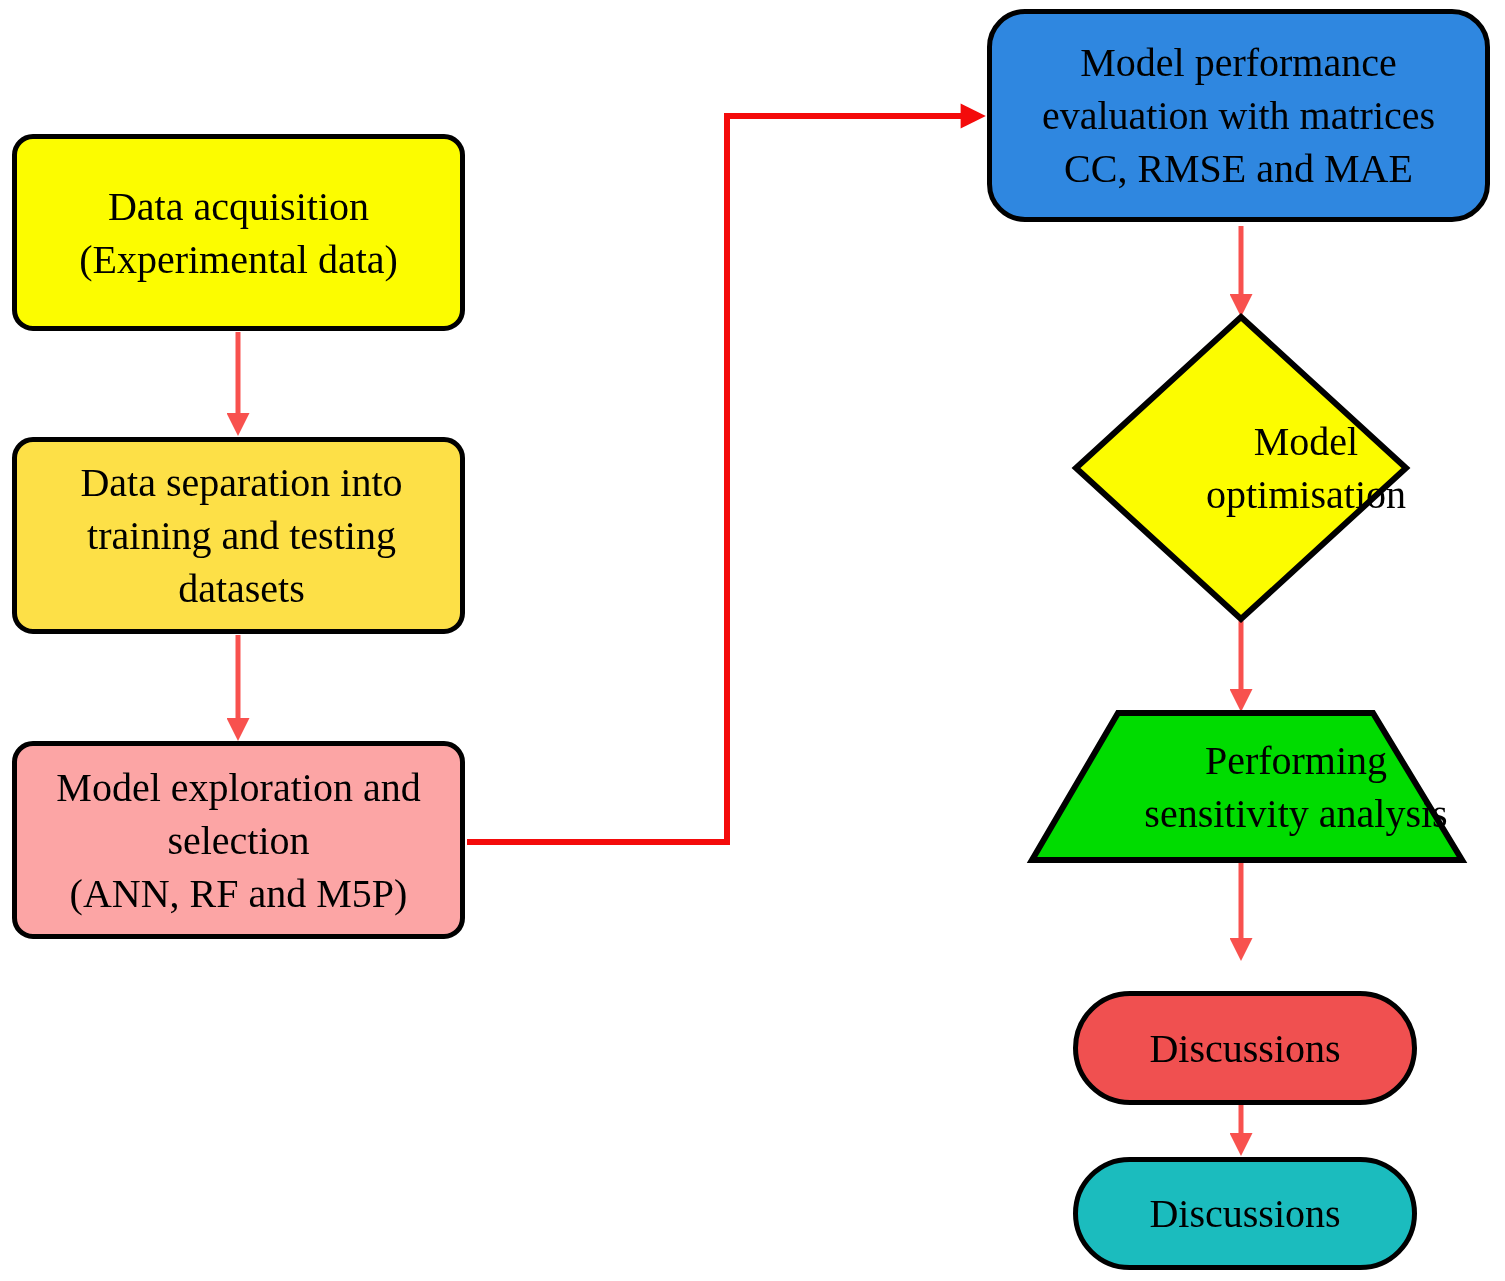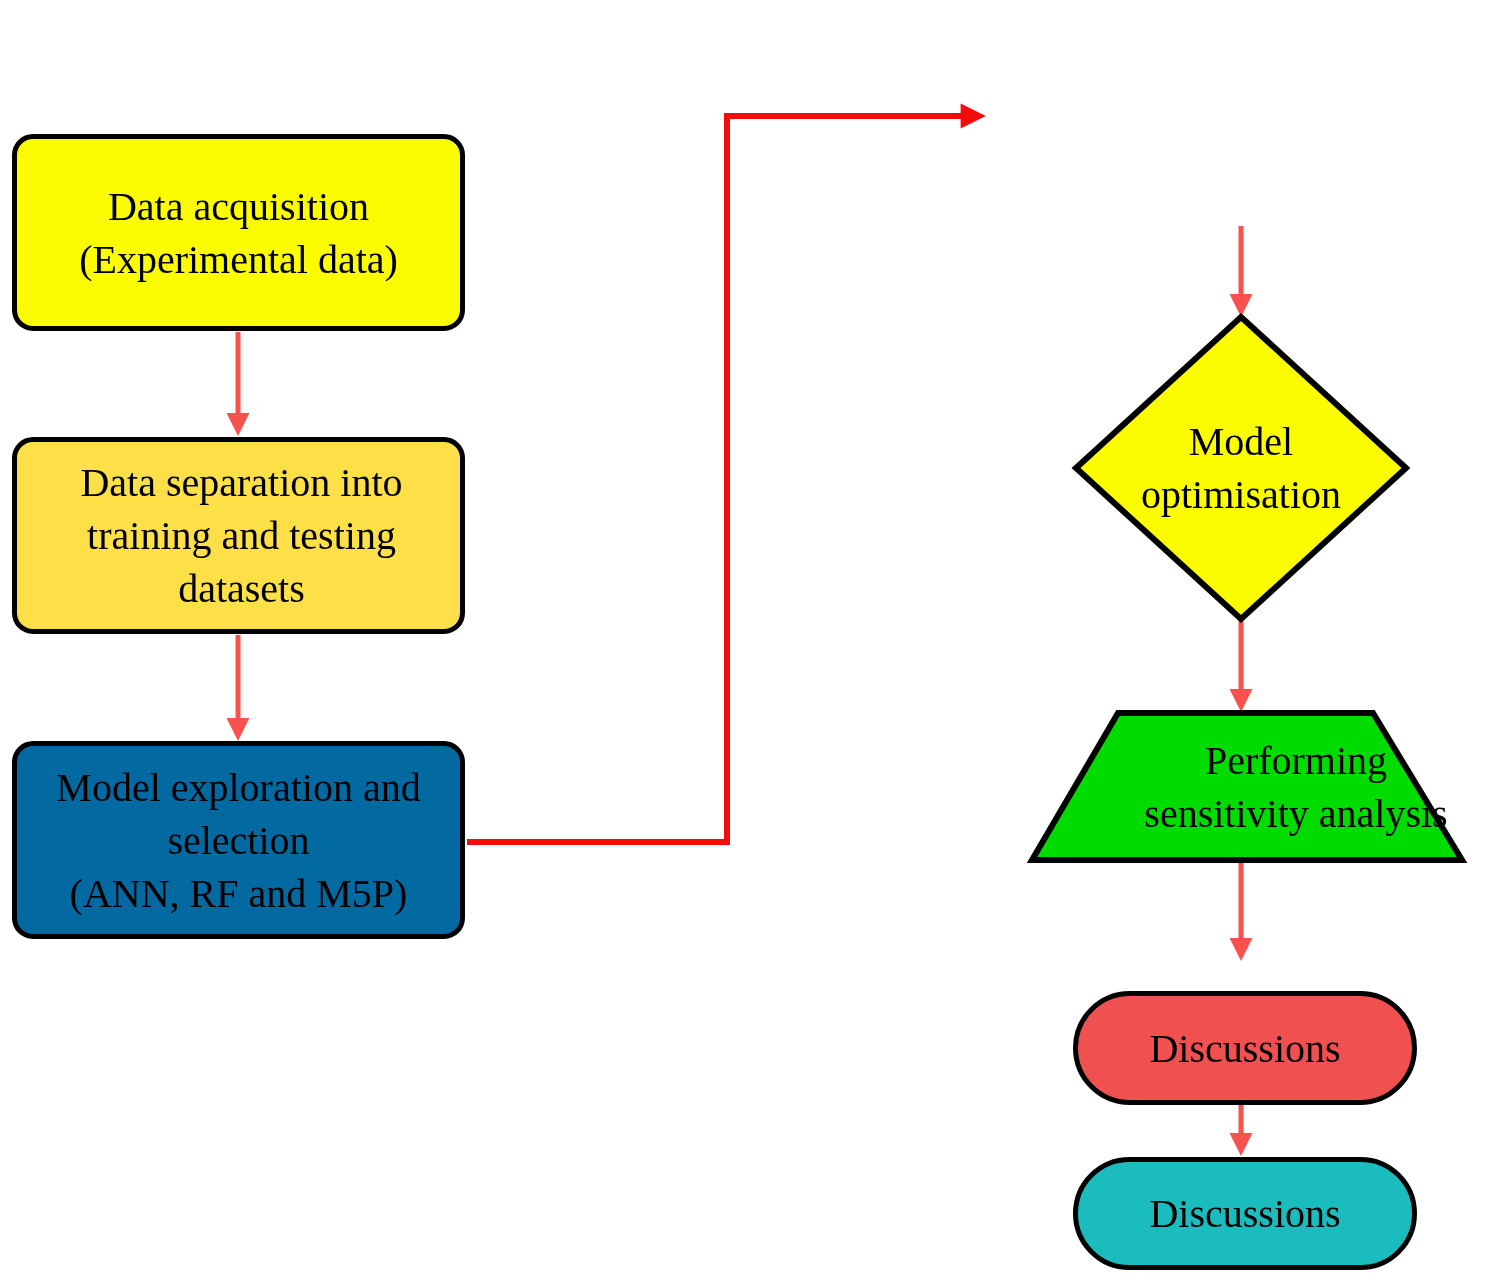--- a/index.html
+++ b/index.html
@@ -82,36 +82,41 @@
     <div class="label">Data acquisition
 (Experimental data)</div>
   </div>
 
   <div class="node rect" style="left: 12px; top: 437px; width: 453px; height: 197px; background-color: #fde047; border-color: rgb(0, 0, 0); padding-left: 6px;">
     <div class="label">Data separation into
 training and testing
 datasets</div>
   </div>
 
-  <div class="node rect" style="left: 12px; top: 741px; width: 453px; height: 198px; background-color: #0369a1; border-color: rgb(0, 0, 0);">
+  <div class="node rect" style="left: 12px; top: 741px; width: 453px; height: 198px; background-color: #fca5a5; border-color: rgb(0, 0, 0);">
     <div class="label">Model exploration and
 selection
 (ANN, RF and M5P)</div>
   </div>
 
+  <div class="node rect" style="left: 987px; top: 9px; width: 503px; height: 213px; border-radius: 38px; background-color: rgb(47, 135, 224); border-color: rgb(0, 0, 0);">
+    <div class="label">Model performance
+evaluation with matrices
+CC, RMSE and MAE</div>
+  </div>
 
   <div class="node pill" style="left: 1073px; top: 962px; width: 344px; height: 114px; background-color: rgb(240, 80, 80); border-color: rgb(0, 0, 0); margin-top: 29px;">
     <div class="label">Discussions</div>
   </div>
 
   <div class="node pill" style="left: 1073px; top: 1157px; width: 344px; height: 113px; background-color: rgb(27, 188, 190); border-color: rgb(0, 0, 0);">
     <div class="label">Discussions</div>
   </div>
 
-  <div class="overlay-label" style="left:1076px; top:318px; width:330px; height:300px;">
+  <div class="overlay-label" style="left:1076px; top:318px; width:330px; height:300px;justify-content:flex-end;">
     <div class="label">Model
 optimisation</div>
   </div>
 
   <div class="overlay-label" style="left:1081px; top:713px; width:430px; height:147px;">
     <div class="label">Performing
 sensitivity analysis</div>
   </div>
 
 </div>

